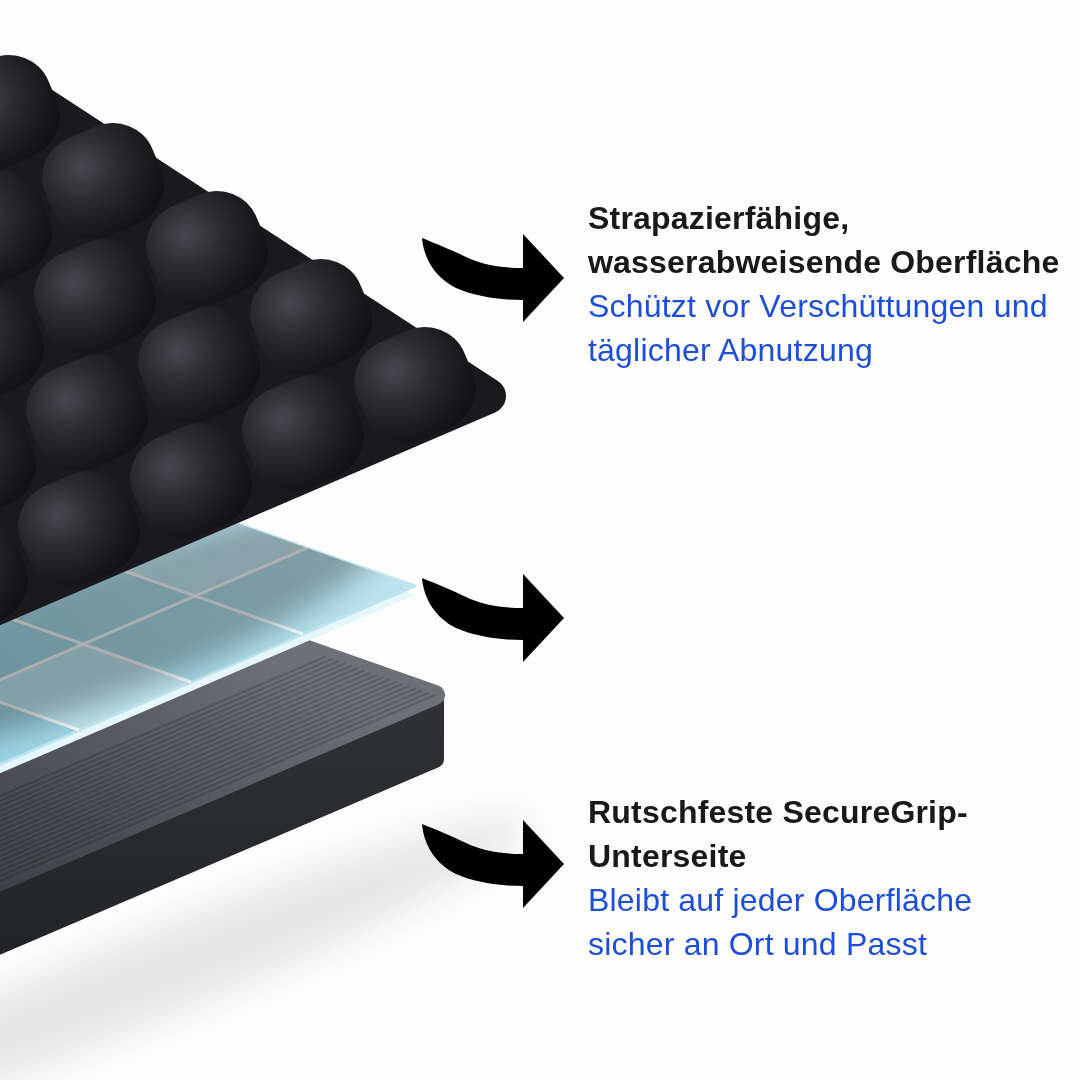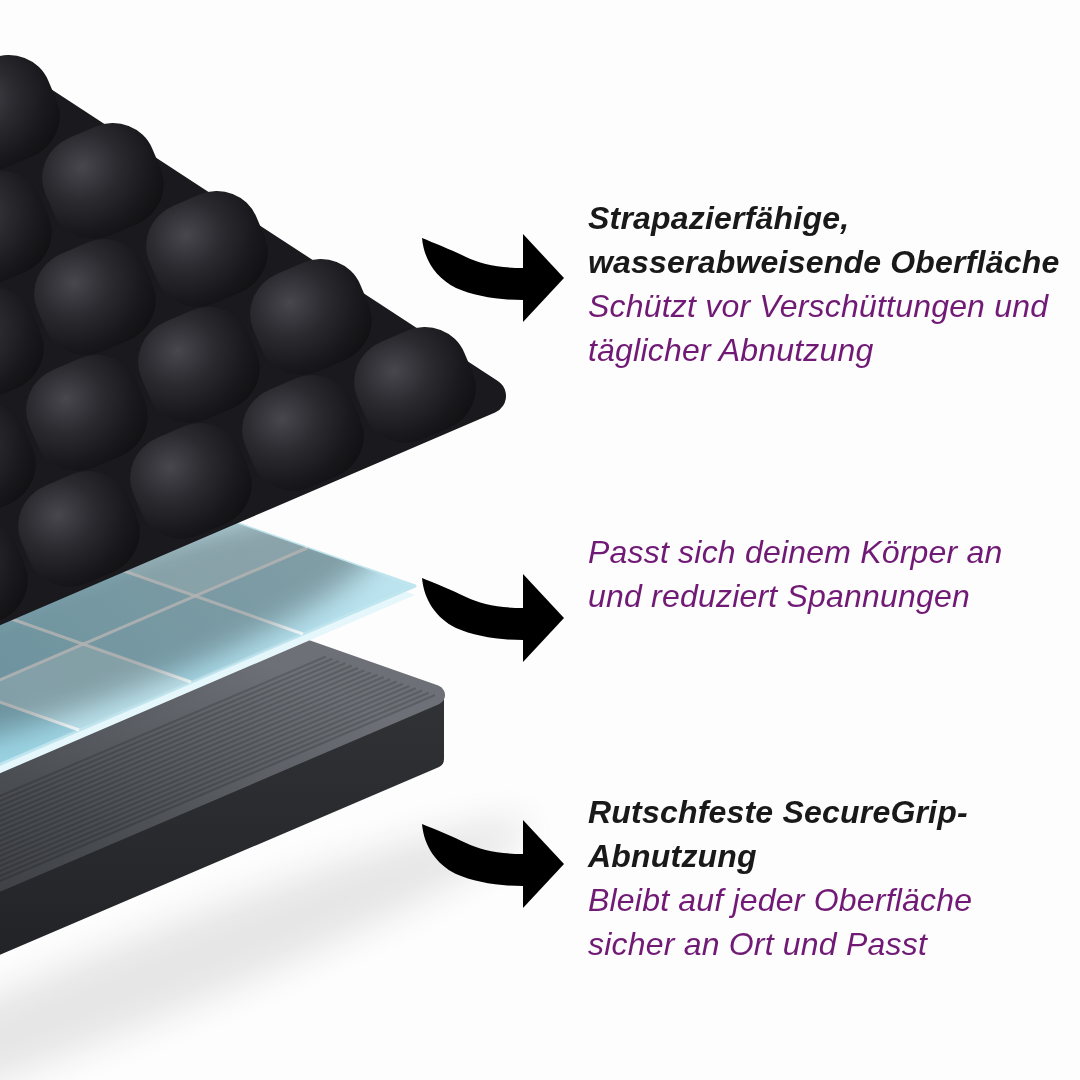--- a/index.html
+++ b/index.html
@@ -1,32 +1,32 @@
 <!DOCTYPE html>
 <html><head>
 <meta charset="utf-8">
 <style>
   html,body{margin:0;padding:0;background:#fdfdfd;}
   .canvas{
     position:relative;width:1080px;height:1080px;overflow:hidden;
-    background:#fdfdfd;font-family:"Liberation Sans","DejaVu Sans",sans-serif;font-style:italic;
+    background:#fdfdfd;font-family:"Liberation Sans","DejaVu Sans",sans-serif;
   }
   .product-svg{position:absolute;left:0;top:0;}
   .annotation{position:absolute;left:420px;width:640px;}
   .annotation .arrow{position:absolute;left:0;width:146px;height:92px;color:#000;}
   .ann-1{top:196px;} .ann-1 .arrow{top:36px;}
   .ann-2{top:530px;} .ann-2 .arrow{top:42px;}
   .ann-3{top:790px;} .ann-3 .arrow{top:28px;}
   .annotation .text{position:absolute;left:168px;top:0;width:475px;}
   .ann-title{
     font-size:32px;line-height:44px;font-weight:700;color:#191919;
     white-space:pre-line;letter-spacing:.2px;
   }
   .ann-desc{
-    font-size:32px;line-height:44px;font-weight:400;color:#701a75;
+    font-size:32px;line-height:44px;font-weight:400;color:#1d4ed8;
     white-space:pre-line;letter-spacing:.2px;
   }
 </style>
 </head>
 <body>
 
 <div class="canvas">
 
   <svg class="product-svg" width="1080" height="1080" viewBox="0 0 1080 1080" aria-hidden="true">
     <defs>
@@ -157,31 +157,29 @@
 täglicher Abnutzung</div>
     </div>
   </div>
 
   <div class="annotation ann-2">
     <svg class="arrow" viewBox="0 0 146 92" aria-hidden="true">
       <path fill="currentColor" d="M2,6 C4,28 16,46 36,56 C54,64 78,68 103,68 L103,36 C80,36 60,32 46,25 C32,18 14,11 2,6 Z"></path>
       <polygon fill="currentColor" points="103,2 103,90 144,46"></polygon>
     </svg>
     <div class="text">
-      <div class="ann-desc">Passt sich deinem Körper an
-und reduziert Spannungen</div>
     </div>
   </div>
 
   <div class="annotation ann-3">
     <svg class="arrow" viewBox="0 0 146 92" aria-hidden="true">
       <path fill="currentColor" d="M2,6 C4,28 16,46 36,56 C54,64 78,68 103,68 L103,36 C80,36 60,32 46,25 C32,18 14,11 2,6 Z"></path>
       <polygon fill="currentColor" points="103,2 103,90 144,46"></polygon>
     </svg>
     <div class="text">
       <div class="ann-title">Rutschfeste SecureGrip-
-Abnutzung</div>
+Unterseite</div>
       <div class="ann-desc">Bleibt auf jeder Oberfläche
 sicher an Ort und Passt</div>
     </div>
   </div>
 
 </div>
 
 </body></html>

